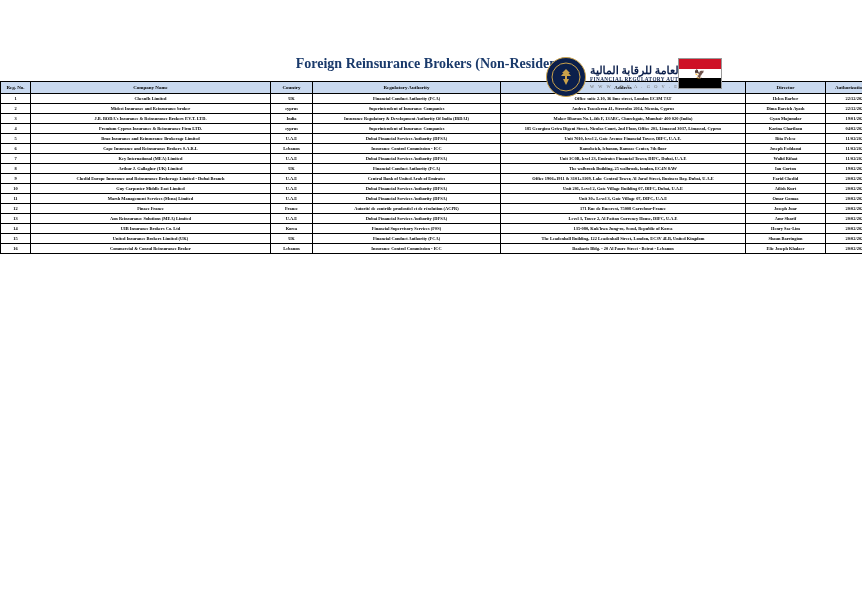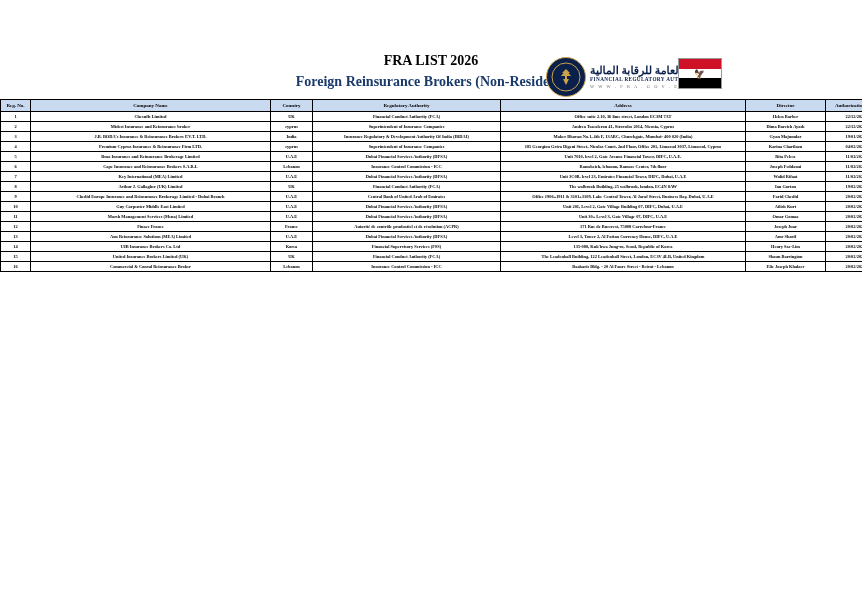--- a/index.html
+++ b/index.html
@@ -150,21 +150,20 @@
   col.c-address { width: 245px; }
   col.c-director{ width: 80px; }
   col.c-date    { width: 60px; }
 </style>
 </head>
 <body>
 
 <div class="page">
 
   <div class="header">
-    <div class="doc-title">FRA LIST 2026</div>
     <div class="doc-subtitle">Foreign Reinsurance Brokers (Non-Resident)</div>
   </div>
 
   <div class="logo-block">
     <div class="logo-seal">
       <svg width="30" height="30" viewBox="0 0 30 30" aria-hidden="true">
         <circle cx="15" cy="15" r="14" fill="#0b1f4b" stroke="#caa24a" stroke-width="1"></circle>
         <path d="M15 7 L19 11 L17.5 11 L20 14 L16 14 L16 17 L18 17 L15 23 L12 17 L14 17 L14 14 L10 14 L12.5 11 L11 11 Z" fill="#caa24a"></path>
       </svg>
     </div>

